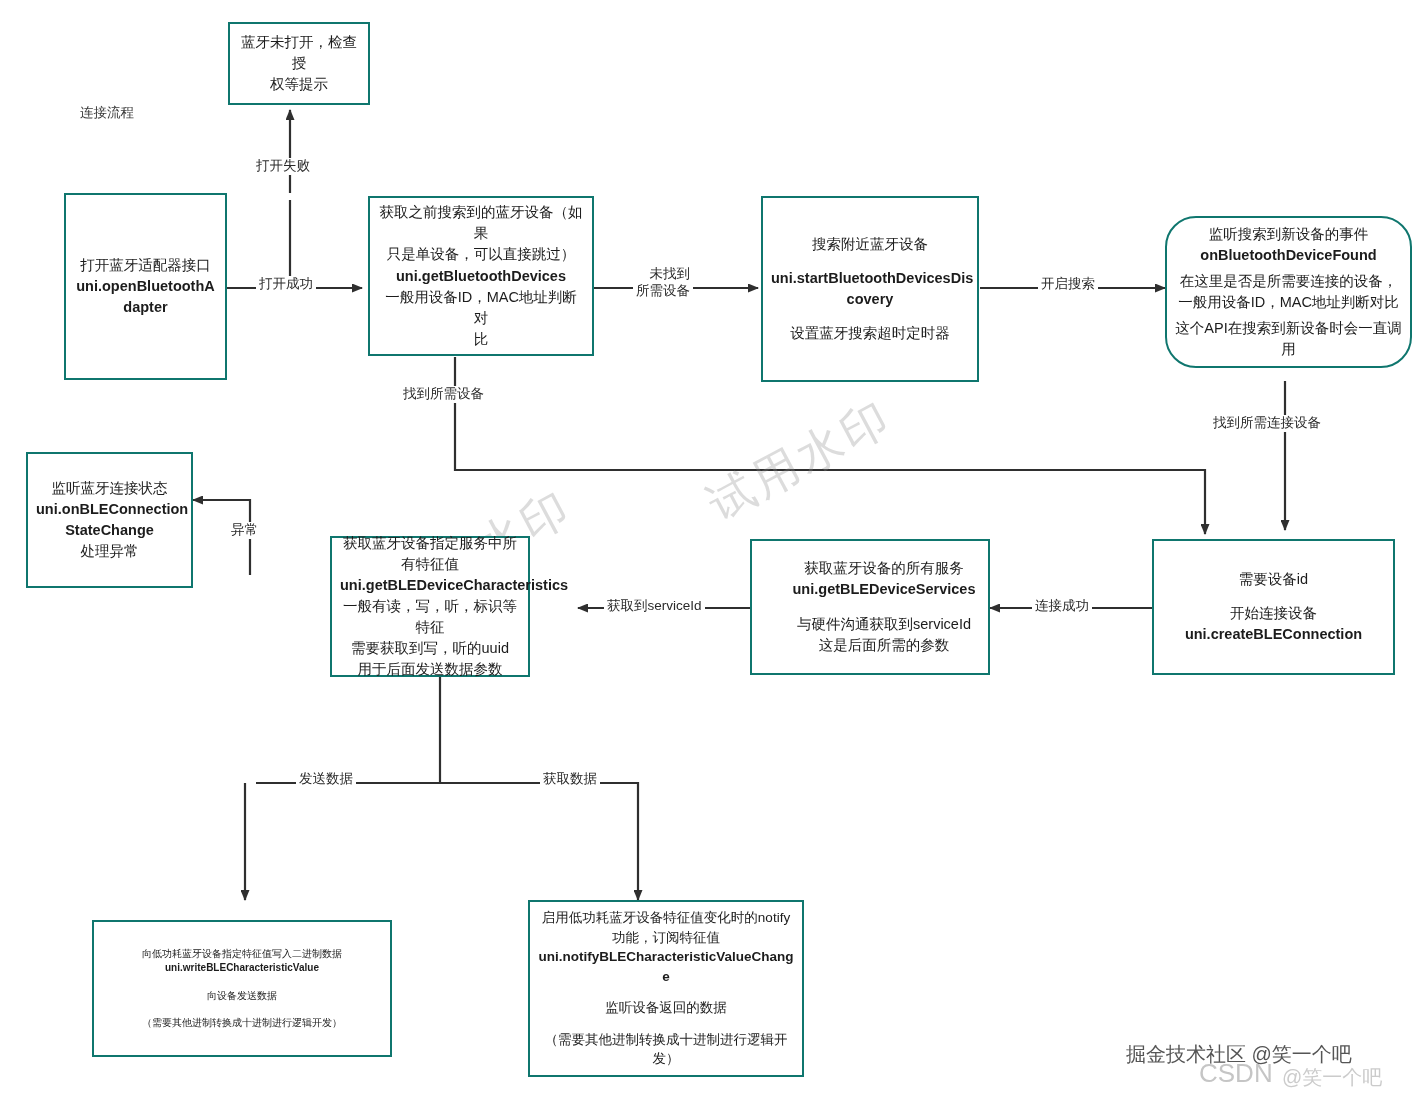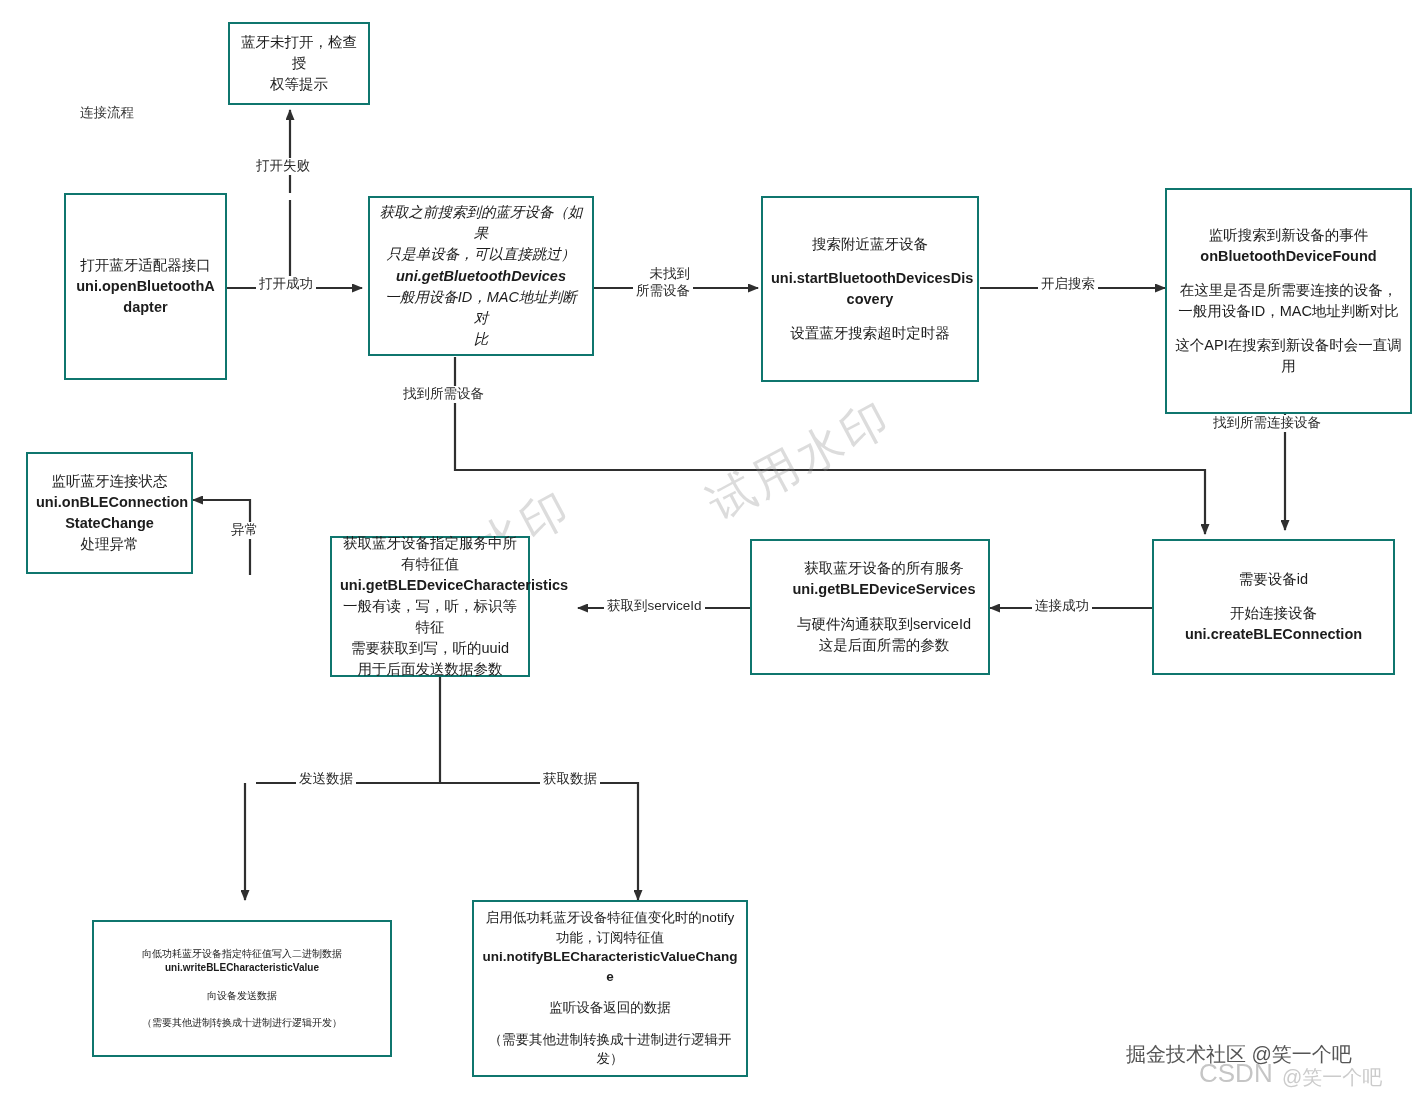--- a/index.html
+++ b/index.html
@@ -143,49 +143,49 @@
     <span class="ln">蓝牙未打开，检查授</span>
     <span class="ln">权等提示</span>
   </div>
 
   <div class="node" style="left:64px; top:193px; width:163px; height:187px;">
     <span class="ln">打开蓝牙适配器接口</span>
     <span class="ln bold">uni.openBluetoothA</span>
     <span class="ln bold">dapter</span>
   </div>
 
-  <div class="node" style="left:368px; top:196px; width:226px; height:160px;font-style:italic;">
+  <div class="node" style="left:368px; top:196px; width:226px; height:160px;">
     <span class="ln">获取之前搜索到的蓝牙设备（如果</span>
     <span class="ln">只是单设备，可以直接跳过）</span>
     <span class="ln bold">uni.getBluetoothDevices</span>
     <span class="gap"></span>
     <span class="ln">一般用设备ID，MAC地址判断对</span>
     <span class="ln">比</span>
   </div>
 
   <div class="node" style="left:761px; top:196px; width:218px; height:186px;">
     <span class="ln">搜索附近蓝牙设备</span>
     <span class="gap"></span>
     <span class="ln bold">uni.startBluetoothDevicesDis</span>
     <span class="ln bold">covery</span>
     <span class="gap"></span>
     <span class="ln">设置蓝牙搜索超时定时器</span>
   </div>
 
-  <div class="node" style="left:1165px; top:188px; width:247px; height:226px;">
+  <div class="node" style="left:1165px; top:216px; width:247px; height:152px;border-radius:31px;">
     <span class="ln">监听搜索到新设备的事件</span>
     <span class="ln bold">onBluetoothDeviceFound</span>
     <span class="gap"></span>
     <span class="ln">在这里是否是所需要连接的设备，</span>
     <span class="ln">一般用设备ID，MAC地址判断对比</span>
     <span class="gap"></span>
     <span class="ln">这个API在搜索到新设备时会一直调用</span>
   </div>
 
-  <div class="node" style="left:26px; top:452px; width:167px; height:122px;">
+  <div class="node" style="left:26px; top:452px; width:167px; height:136px;">
     <span class="ln">监听蓝牙连接状态</span>
     <span class="ln bold">uni.onBLEConnection</span>
     <span class="ln bold">StateChange</span>
     <span class="ln">处理异常</span>
   </div>
 
   <div class="node" style="left:330px; top:536px; width:200px; height:141px;">
     <span class="ln">获取蓝牙设备指定服务中所有特征值</span>
     <span class="ln bold">uni.getBLEDeviceCharacteristics</span>
     <span class="ln">一般有读，写，听，标识等特征</span>
@@ -212,21 +212,21 @@
 
   <div class="node" style="left:92px; top:920px; width:300px; height:137px; font-size:10px;">
     <span class="ln">向低功耗蓝牙设备指定特征值写入二进制数据</span>
     <span class="ln bold">uni.writeBLECharacteristicValue</span>
     <span class="gap"></span>
     <span class="ln">向设备发送数据</span>
     <span class="gap"></span>
     <span class="ln">（需要其他进制转换成十进制进行逻辑开发）</span>
   </div>
 
-  <div class="node" style="left:472px; top:900px; width:276px; height:177px; font-size:13.5px;">
+  <div class="node" style="left:528px; top:900px; width:276px; height:177px; font-size:13.5px;">
     <span class="ln">启用低功耗蓝牙设备特征值变化时的notify</span>
     <span class="ln">功能，订阅特征值</span>
     <span class="ln bold">uni.notifyBLECharacteristicValueChang</span>
     <span class="ln bold">e</span>
     <span class="gap"></span>
     <span class="ln">监听设备返回的数据</span>
     <span class="gap"></span>
     <span class="ln">（需要其他进制转换成十进制进行逻辑开发）</span>
   </div>
 

